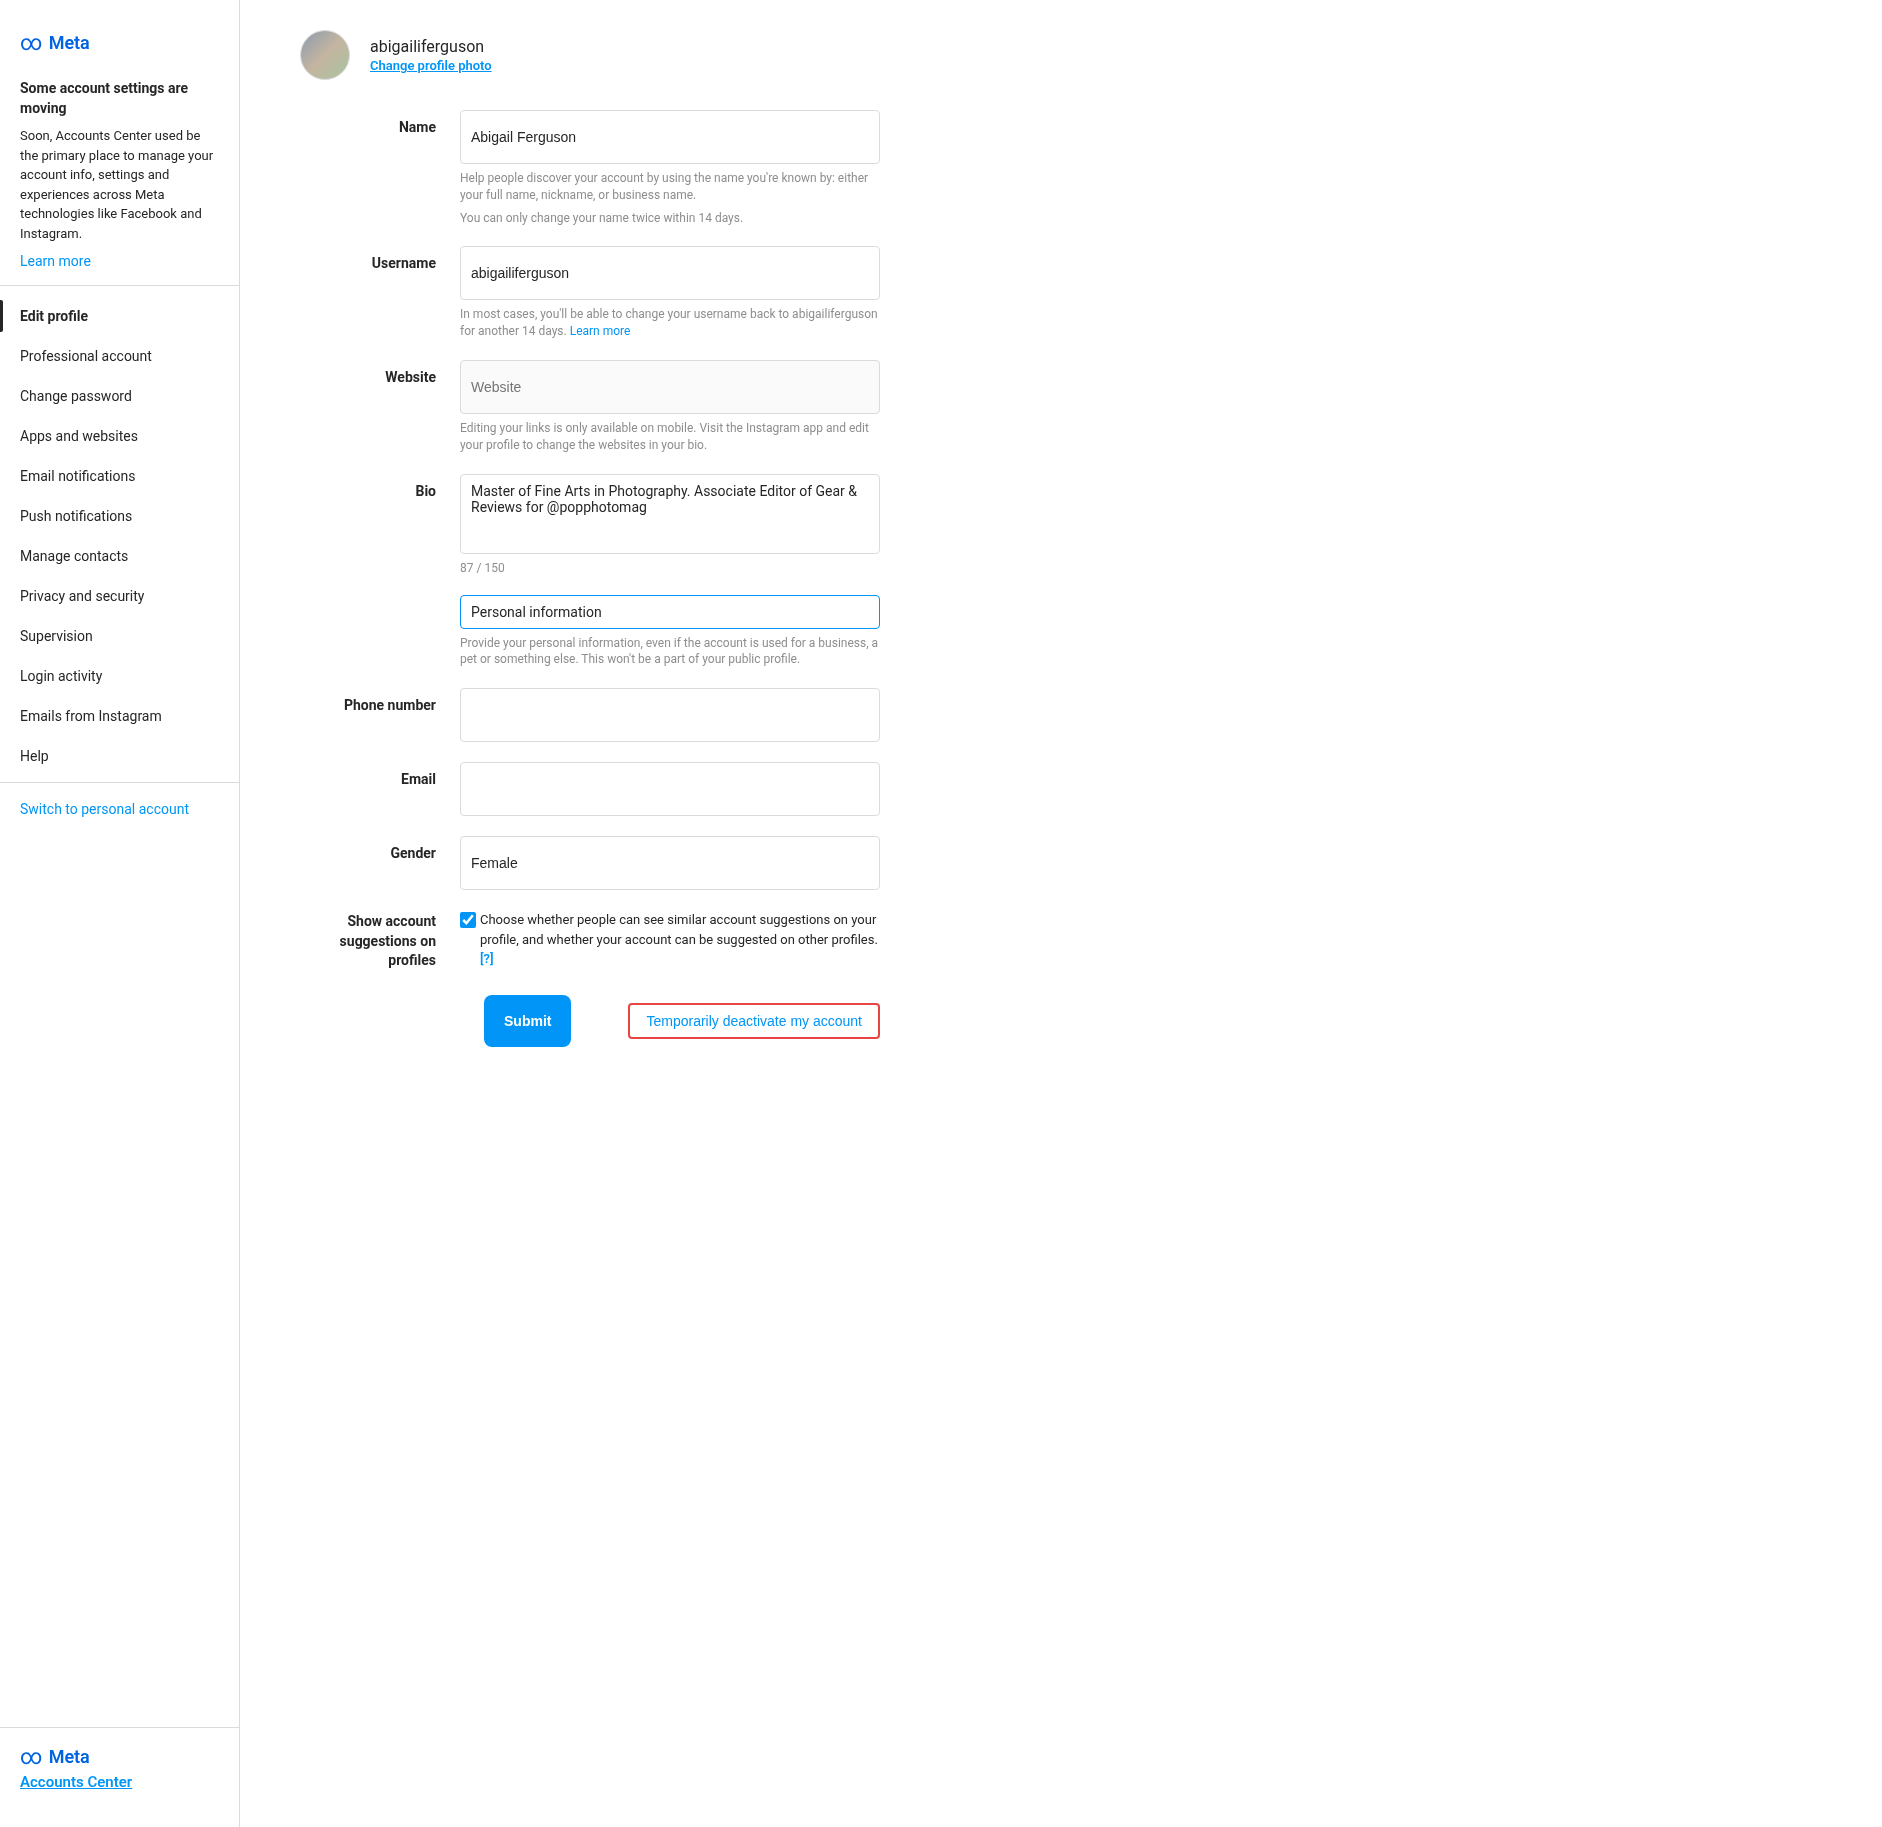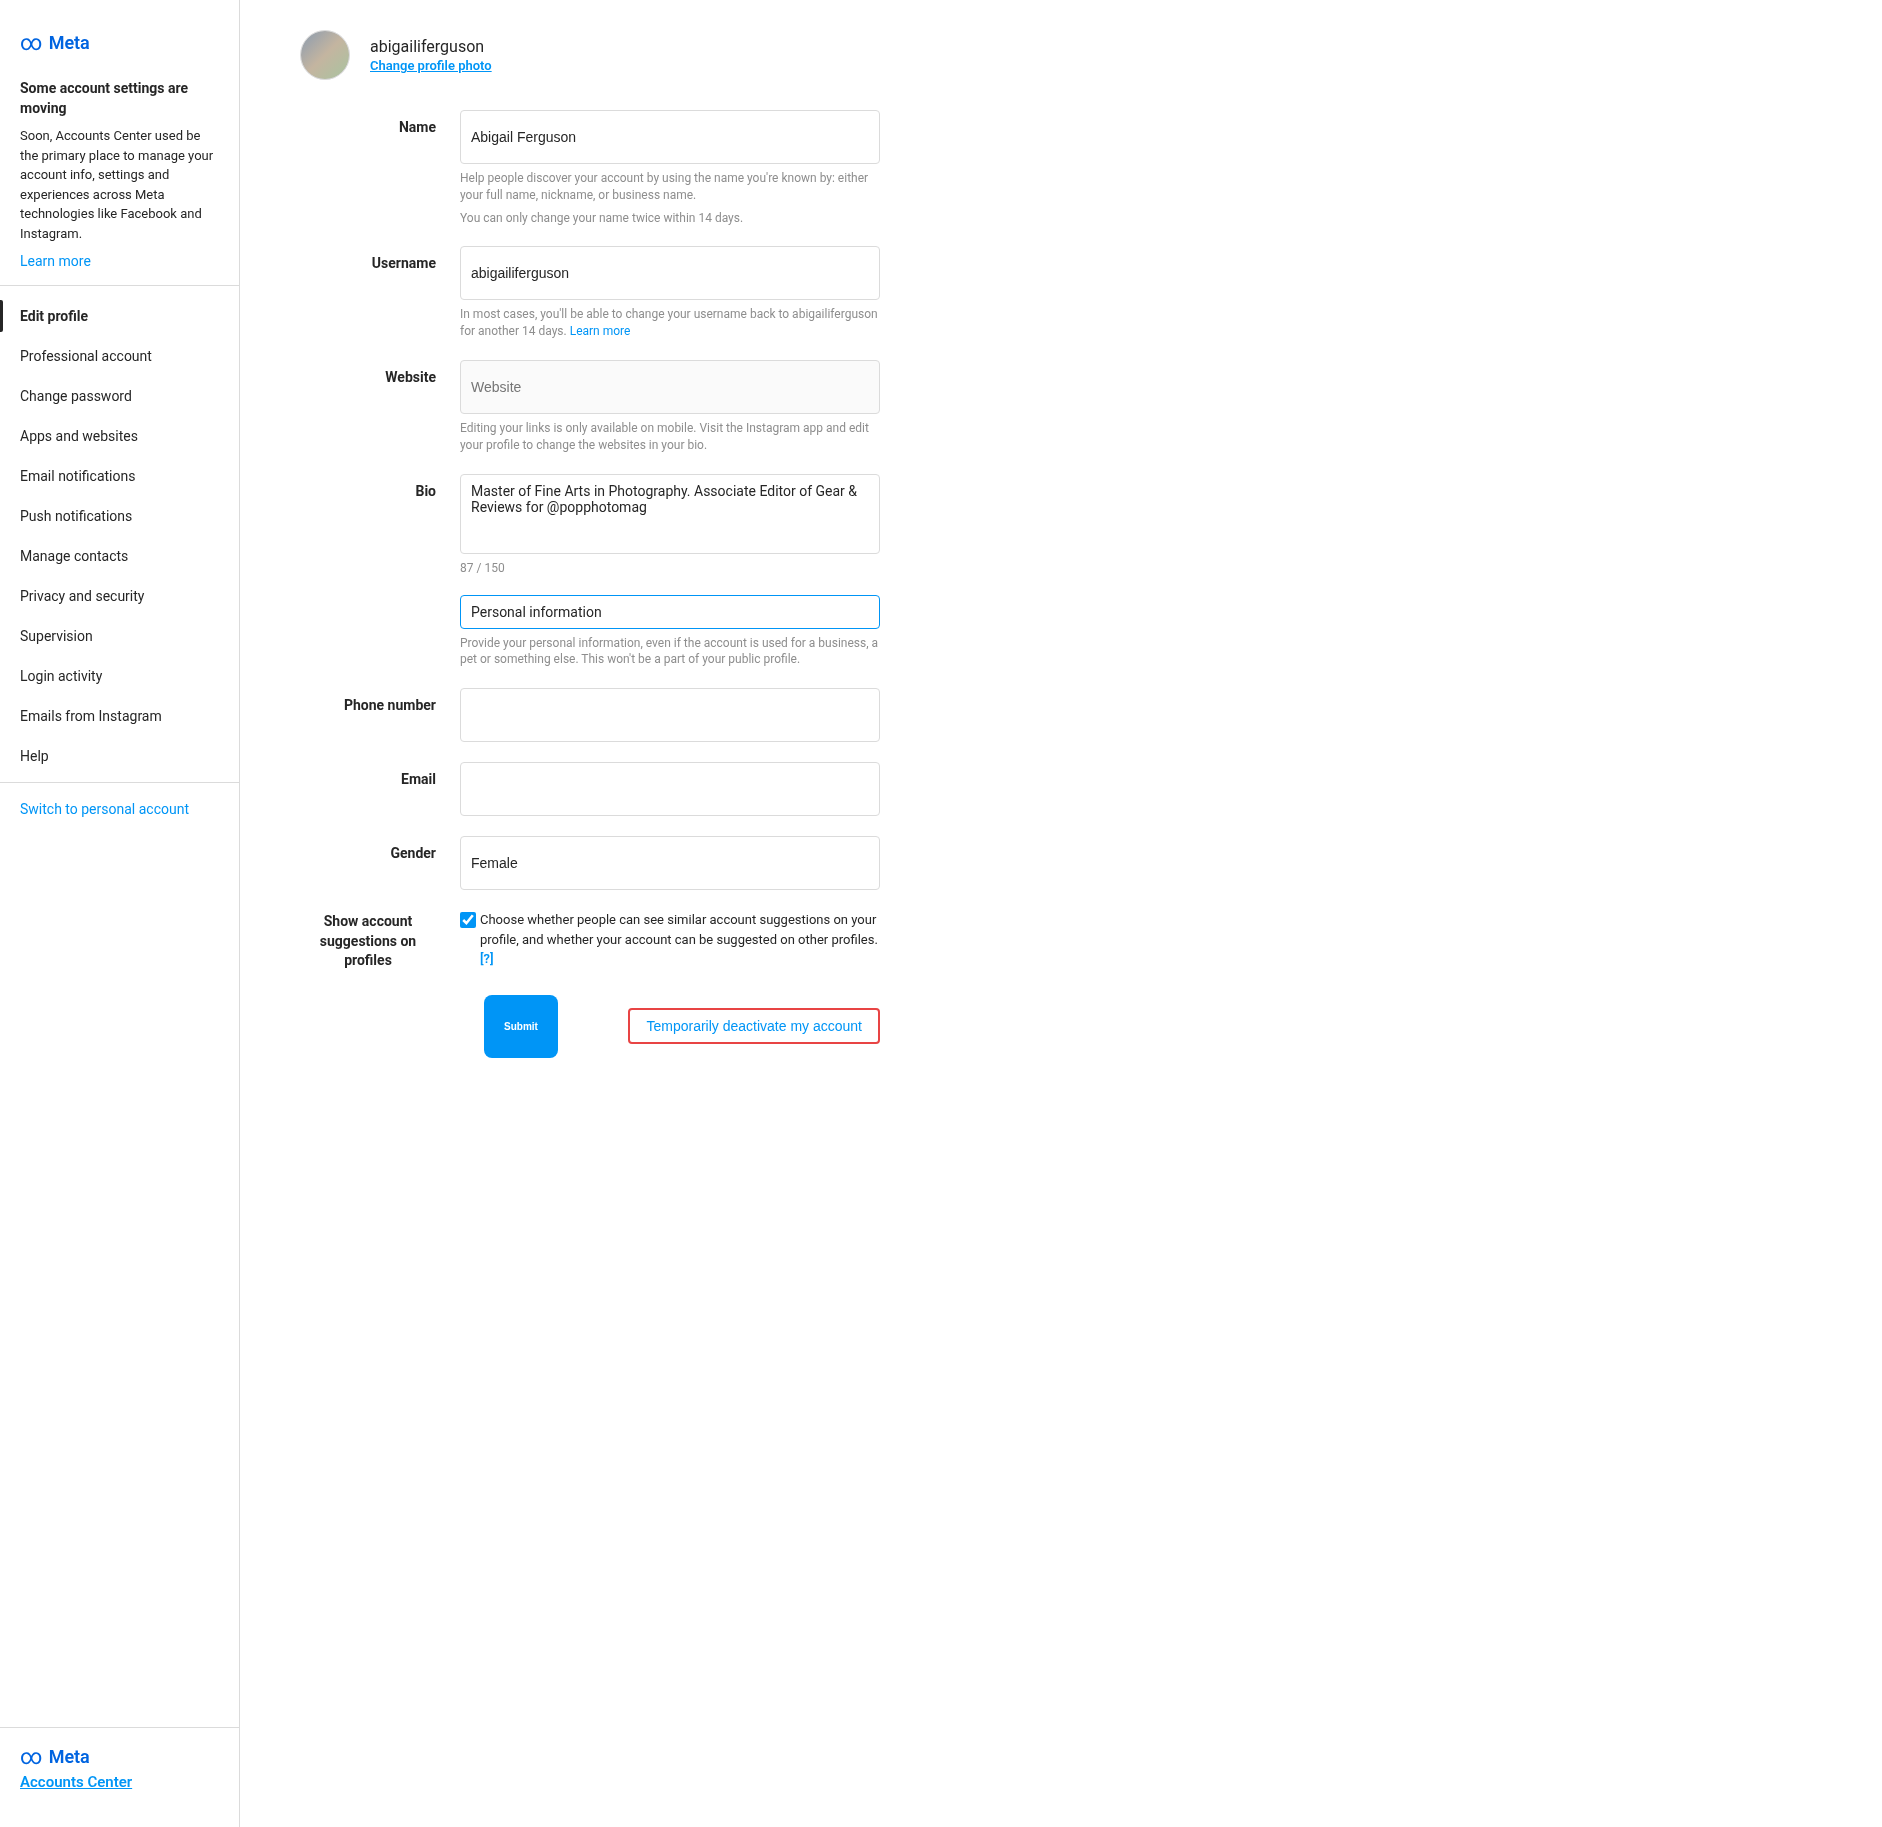--- a/index.html
+++ b/index.html
@@ -228,21 +228,21 @@
 
     
     .suggestions-row {
       display: flex;
       align-items: flex-start;
       margin-bottom: 24px;
     }
     .suggestions-label {
       width: 160px;
       min-width: 160px;
-      text-align: center;
+      text-align: right;
       padding-right: 24px;
       padding-top: 2px;
       font-weight: 700;
       font-size: 14px;
       color: #262626;
       line-height: 1.4;
     }
     .suggestions-field {
       flex: 1;
       display: flex;
@@ -276,22 +276,22 @@
       align-items: center;
       justify-content: space-between;
       margin-top: 10px;
       padding-left: 184px;
     }
     .submit-btn {
       background: #0095f6;
       color: #fff;
       border: none;
       border-radius: 8px;
-      padding: 26px 20px;
-      font-size: 10px;
+      padding: 18px 20px;
+      font-size: 14px;
       font-weight: 600;
       cursor: pointer;
     }
     .deactivate-btn {
       color: #0095f6;
       border: 2px solid #e84444;
       border-radius: 4px;
       background: transparent;
       padding: 8px 16px;
       font-size: 14px;

